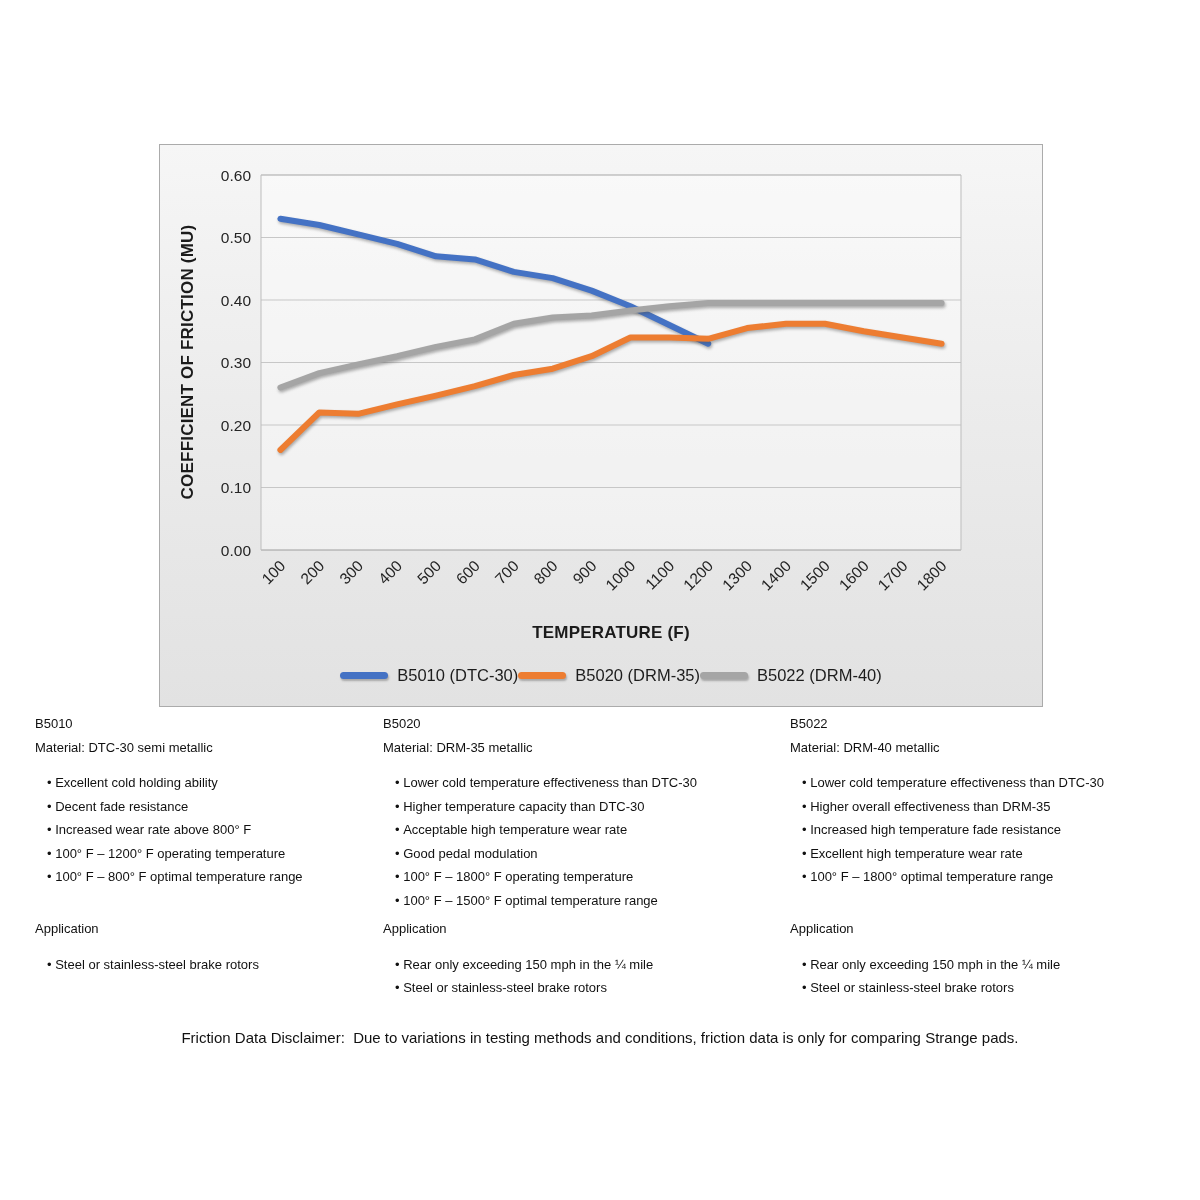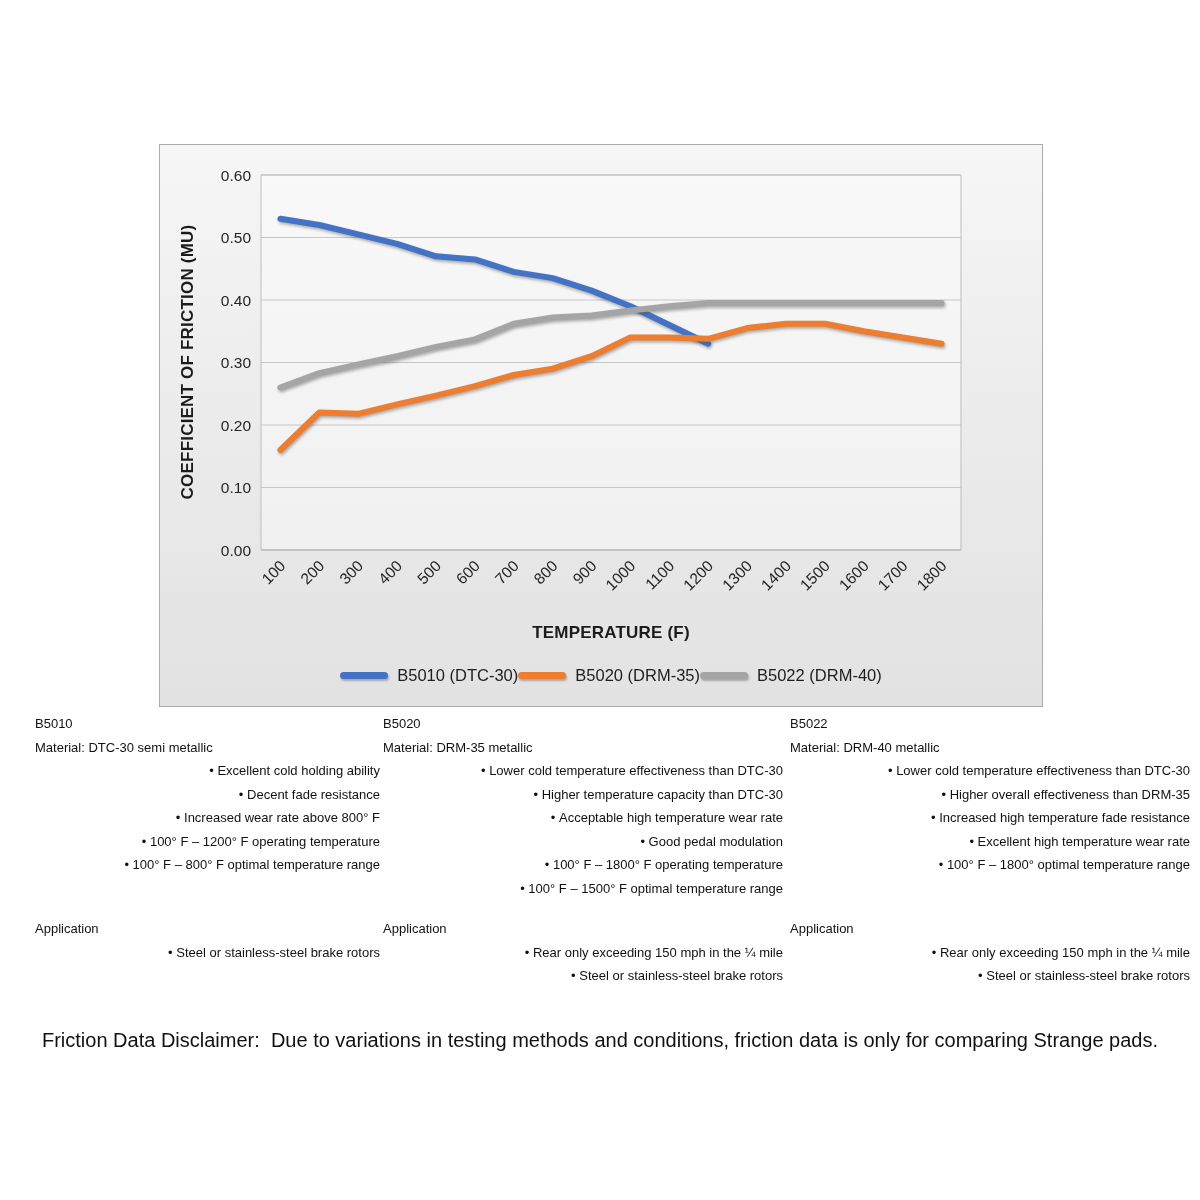--- a/index.html
+++ b/index.html
@@ -27,25 +27,25 @@
   .swatch{width:48px;height:7px;border-radius:4px;display:inline-block;
           box-shadow:1px 2px 2px rgba(80,80,80,0.4);}
   .legend-label{font-size:16.5px;color:#1d1d1d;}
 
   
   .col{position:absolute;top:712px;font-size:13px;line-height:23.5px;color:#111;}
   .col-1{left:35px;width:345px;}
   .col-2{left:383px;width:400px;}
   .col-3{left:790px;width:400px;}
   .upper{height:205px;}
-  ul{margin:0;padding:0;list-style:none;text-align:right;}
+  ul{margin:12px;padding:0;list-style:none;}
   li::before{content:"\2022\00a0";}
   .disclaimer{
     position:absolute;left:0;top:1029px;width:1200px;text-align:center;
-    font-size:20px;color:#111;
+    font-size:15px;color:#111;
   }
 </style>
 </head>
 <body>
 
 <div class="page">
 
   <div class="panel">
     <svg id="chart" width="884" height="563">
       <g id="chart-auto">

